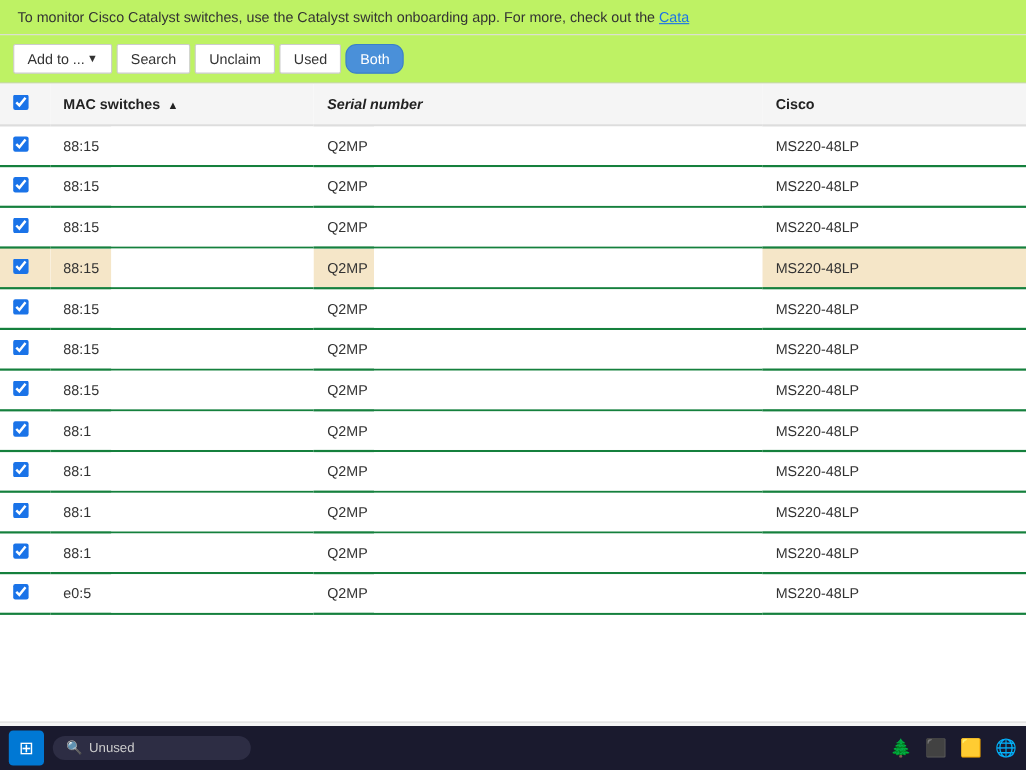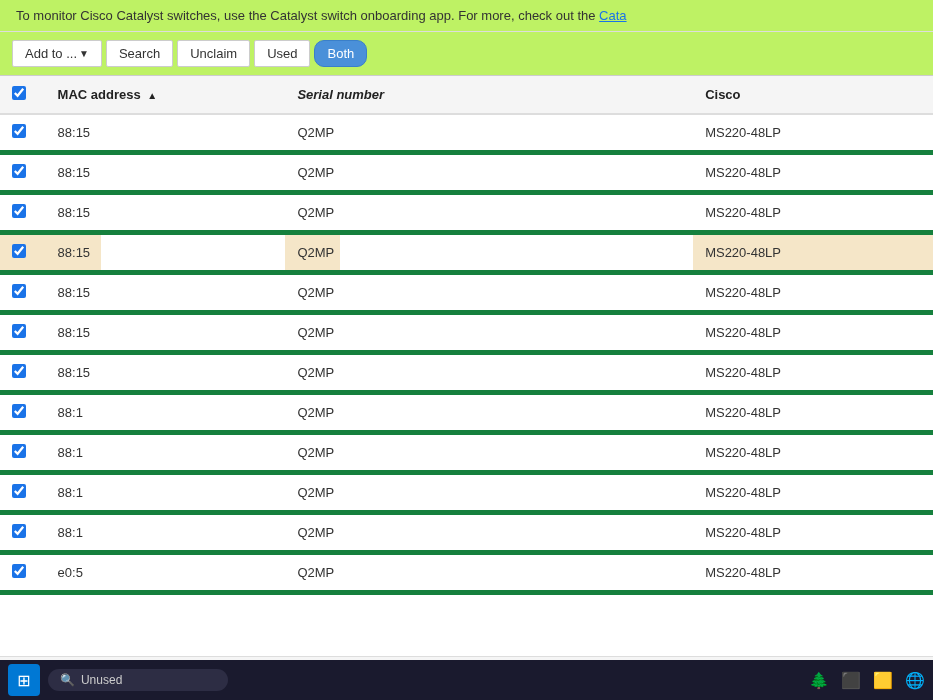--- a/index.html
+++ b/index.html
@@ -88,21 +88,21 @@
 
     thead th {
       padding: 10px 12px;
       text-align: left;
       font-weight: bold;
       font-size: 13px;
       color: #222;
     }
 
     tbody tr {
-      border-bottom: 5px solid #15803d;
+      border-bottom: 2px solid #15803d;
     }
 
     tbody tr:nth-child(4) {
       background: #f5e6c8;
     }
 
     tbody tr td {
       padding: 9px 12px;
       font-size: 13px;
       color: #333;
@@ -207,21 +207,21 @@
 </div>
 
 <div class="table-container">
   <table>
     <thead>
       <tr>
         <th class="checkbox-col">
           <input type="checkbox" class="cb" checked="" style="">
         </th>
         <th class="col-mac">
-          <span>MAC address</span>
+          <span>MAC switches</span>
           <span class="sort-arrow">▲</span>
         </th>
         <th class="col-serial">
           <span>Serial number</span>
         </th>
         <th class="col-model">
           <span>Cisco</span>
         </th>
       </tr>
     </thead>

